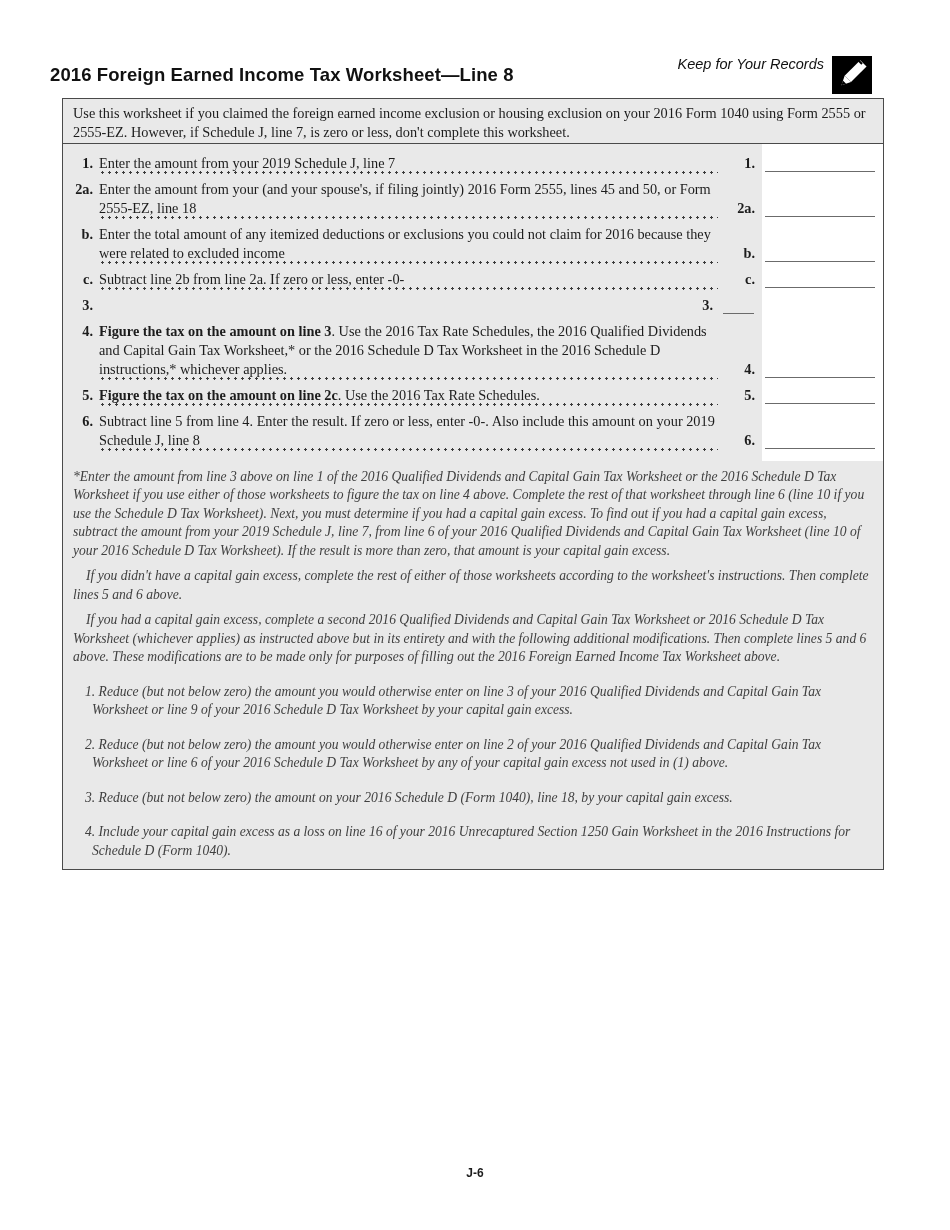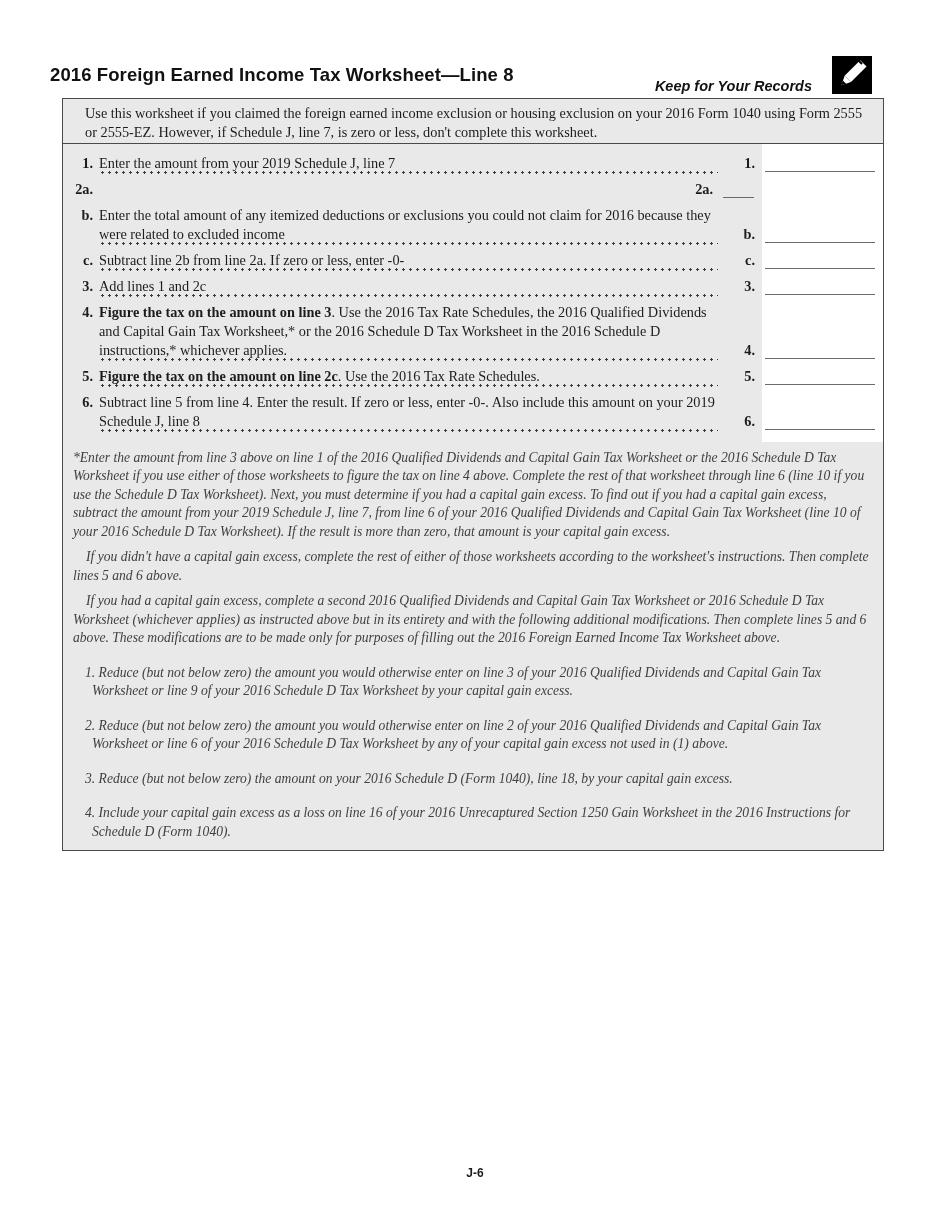--- a/index.html
+++ b/index.html
@@ -12,32 +12,32 @@
 
   
   .header {
     position:absolute; left:50px; width:822px; top:56px; height:38px;
     display:flex; align-items:center; justify-content:space-between;
   }
   .title {
     font-family:"Liberation Sans", sans-serif; font-weight:bold;
     font-size:18.5px; color:#111; letter-spacing:.1px;
   }
-  .keep-wrap { display:flex; align-items:flex-end; gap:20px;font-weight:bold; }
+  .keep-wrap { display:flex; align-items:flex-start; gap:8px; }
   .keep {
     font-family:"Liberation Sans", sans-serif; font-style:italic;
     font-size:14.5px; color:#111;
   }
   .pencil { width:40px; height:38px; display:block; }
 
   
   .intro-box {
     position:absolute; left:62px; width:822px; top:98px;
     border:1.5px solid #4a4a4a; background:#e9e9e9;
-    padding:5px 10px 6px 22px; font-size:14.3px; line-height:1.36;
+    padding:5px 10px 6px 10px; font-size:14.3px; line-height:1.36;
   }
 
   
   .main-box {
     position:absolute; left:62px; width:822px; top:143px;
     border:1.5px solid #4a4a4a; background:#e9e9e9;
   }
   .lines-section { position:relative; padding:6px 0 4px 0; }
   .entry-strip {
     position:absolute; top:0; right:0; bottom:0; width:121px;
@@ -120,20 +120,21 @@
         <div class="row-num">1.</div>
         <div class="row-text"><span class="cover"><b></b><span>Enter the amount from your 2019 Schedule J, line 7</span></span></div>
         <div class="row-ref">1.</div>
         <div class="row-entry">
             <span class="amount-line"></span>
           </div>
       </div>
 
       <div class="row">
         <div class="row-num">2a.</div>
+        <div class="row-text"><span class="cover"><b></b><span>Enter the amount from your (and your spouse's, if filing jointly) 2016 Form 2555, lines 45 and 50, or Form 2555-EZ, line 18</span></span></div>
         <div class="row-ref">2a.</div>
         <div class="row-entry">
             <span class="amount-line"></span>
           </div>
       </div>
 
       <div class="row">
         <div class="row-num">b.</div>
         <div class="row-text"><span class="cover"><b></b><span>Enter the total amount of any itemized deductions or exclusions you could not claim for 2016 because they were related to excluded income</span></span></div>
         <div class="row-ref">b.</div>
@@ -146,21 +147,20 @@
         <div class="row-num">c.</div>
         <div class="row-text"><span class="cover"><b></b><span>Subtract line 2b from line 2a. If zero or less, enter -0-</span></span></div>
         <div class="row-ref">c.</div>
         <div class="row-entry">
             <span class="amount-line"></span>
           </div>
       </div>
 
       <div class="row">
         <div class="row-num">3.</div>
-        <div class="row-text"><span class="cover"><b></b><span>Add lines 1 and 2c</span></span></div>
         <div class="row-ref">3.</div>
         <div class="row-entry">
             <span class="amount-line"></span>
           </div>
       </div>
 
       <div class="row">
         <div class="row-num">4.</div>
         <div class="row-text"><span class="cover"><b>Figure the tax on the amount on line 3</b><span>. Use the 2016 Tax Rate Schedules, the 2016 Qualified Dividends and Capital Gain Tax Worksheet,* or the 2016 Schedule D Tax Worksheet in the 2016 Schedule D instructions,* whichever applies.</span></span></div>
         <div class="row-ref">4.</div>

